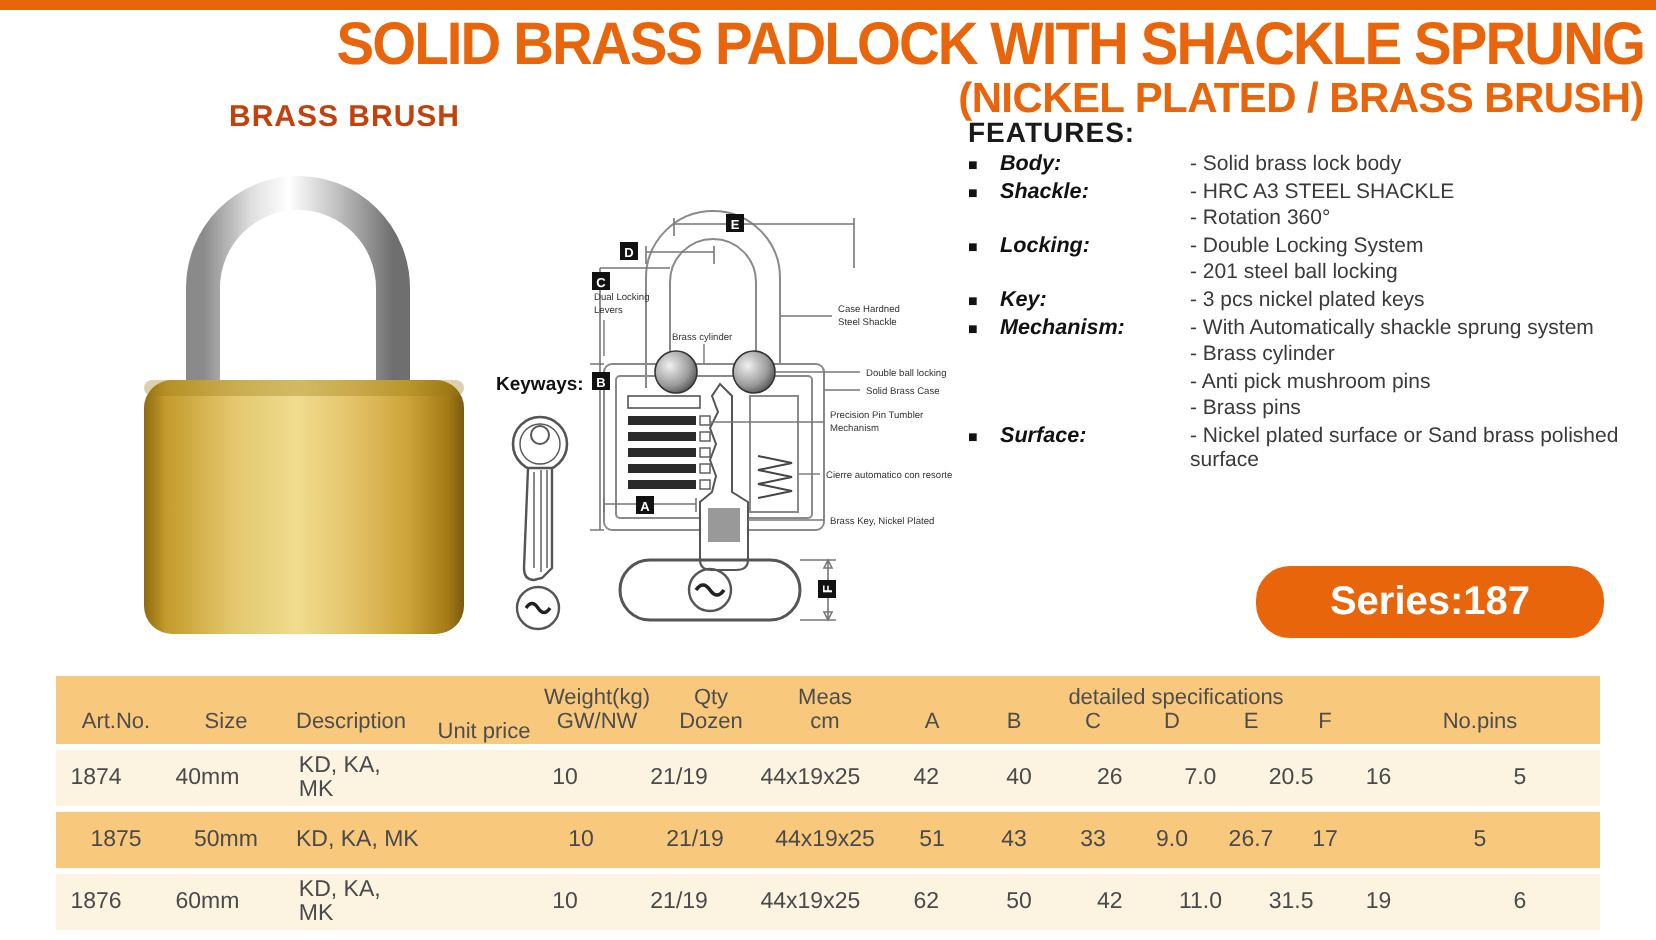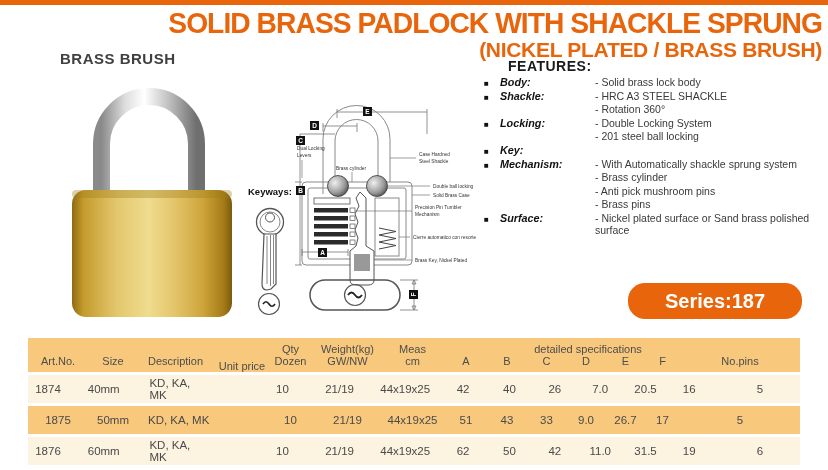--- a/index.html
+++ b/index.html
@@ -8,28 +8,28 @@
   .page { position:relative; width:828px; height:470px; background:#ffffff; overflow:hidden; }
 
   .top-bar { position:absolute; left:0; top:0; width:828px; height:5px; background:#E8650C; }
 
   .main-title { position:absolute; right:6px; top:6px; width:700px; text-align:right;
     font-size:30px; font-weight:700; color:#E8650C; letter-spacing:-1px;
     transform:scaleX(0.94); transform-origin:right center; white-space:nowrap; }
   .sub-title { position:absolute; right:6px; top:38px; width:500px; text-align:right;
     font-size:21px; font-weight:700; color:#E8650C; letter-spacing:-0.3px; white-space:nowrap; }
 
-  .finish-label { position:absolute; left:60px; top:50px; width:170px; text-align:left;
-    font-size:15px; font-weight:700; color:#404040; letter-spacing:0.5px; }
+  .finish-label { position:absolute; left:60px; top:50px; width:170px; text-align:right;
+    font-size:15px; font-weight:700; color:#c2410c; letter-spacing:0.5px; }
 
   .padlock-photo { position:absolute; left:65px; top:82px; }
   .diagram-wrap { position:absolute; left:240px; top:82px; }
 
   .features { position:absolute; left:484px; top:56px; width:344px; }
-  .features-heading { position:absolute; left:24px; top:2px; font-size:14px; font-weight:700;
+  .features-heading { position:absolute; left:0; top:2px; font-size:14px; font-weight:700;
     color:#1a1a1a; letter-spacing:0.5px; }
   .feat-list { position:absolute; left:0; top:20px; width:344px; }
   .feat-row { display:flex; align-items:baseline; height:13.6px; font-size:10.5px; color:#333; }
   .feat-bullet { width:16px; font-size:8px; color:#111; text-align:left; }
   .feat-label { width:95px; font-weight:700; font-style:italic; color:#111; font-size:10.8px; }
   .feat-val { flex:1; color:#3a3a3a; }
 
   .series-badge { position:absolute; left:628px; top:283px; width:174px; height:36px;
     background:#E8650C; border-radius:17px; display:flex; align-items:center; justify-content:center;
     color:#ffffff; font-size:20px; font-weight:700; }
@@ -229,20 +229,21 @@
         <span class="feat-val">- Double Locking System</span>
       </div>
       <div class="feat-row">
         <span class="feat-bullet"></span>
         <span class="feat-label"></span>
         <span class="feat-val">- 201 steel ball locking</span>
       </div>
       <div class="feat-row">
         <span class="feat-bullet">■</span>
         <span class="feat-label">Key:</span>
+        <span class="feat-val">- 3 pcs nickel plated keys</span>
       </div>
       <div class="feat-row">
         <span class="feat-bullet">■</span>
         <span class="feat-label">Mechanism:</span>
         <span class="feat-val">- With Automatically shackle sprung system</span>
       </div>
       <div class="feat-row">
         <span class="feat-bullet"></span>
         <span class="feat-label"></span>
         <span class="feat-val">- Brass cylinder</span>
@@ -276,27 +277,27 @@
         </div>
       <div class="hcell c2">
           <span>Size</span>
         </div>
       <div class="hcell c3 left">
           <span>Description</span>
         </div>
       <div class="hcell c4 top">
           <span>Unit price</span>
         </div>
+      <div class="hcell c6 mid">
+          <span>Weight(kg)</span>
+          <span>GW/NW</span>
+        </div>
       <div class="hcell c5 mid">
           <span>Qty</span>
           <span>Dozen</span>
-        </div>
-      <div class="hcell c6 mid">
-          <span>Weight(kg)</span>
-          <span>GW/NW</span>
         </div>
       <div class="hcell c7 mid">
           <span>Meas</span>
           <span>cm</span>
         </div>
       <div class="hcell c8">
           <span>A</span>
         </div>
       <div class="hcell c9">
           <span>B</span>

